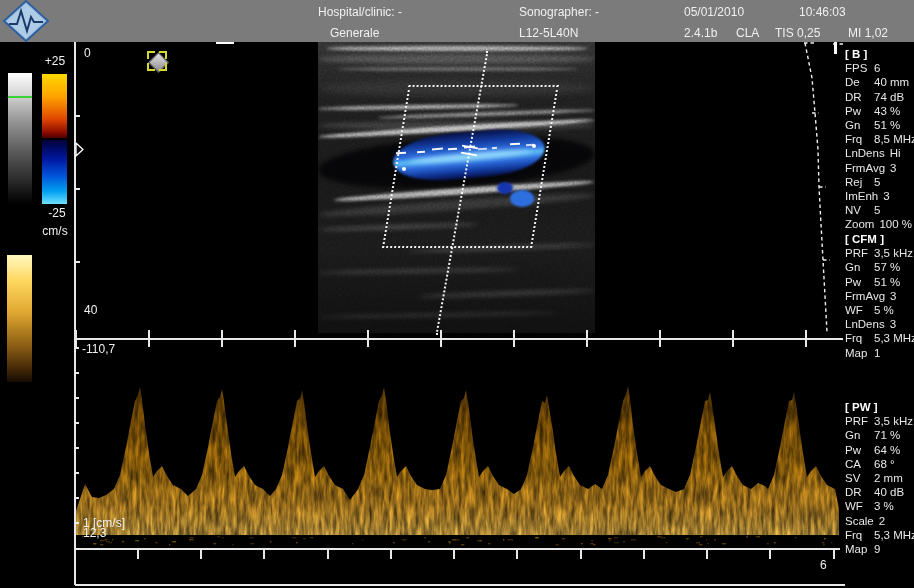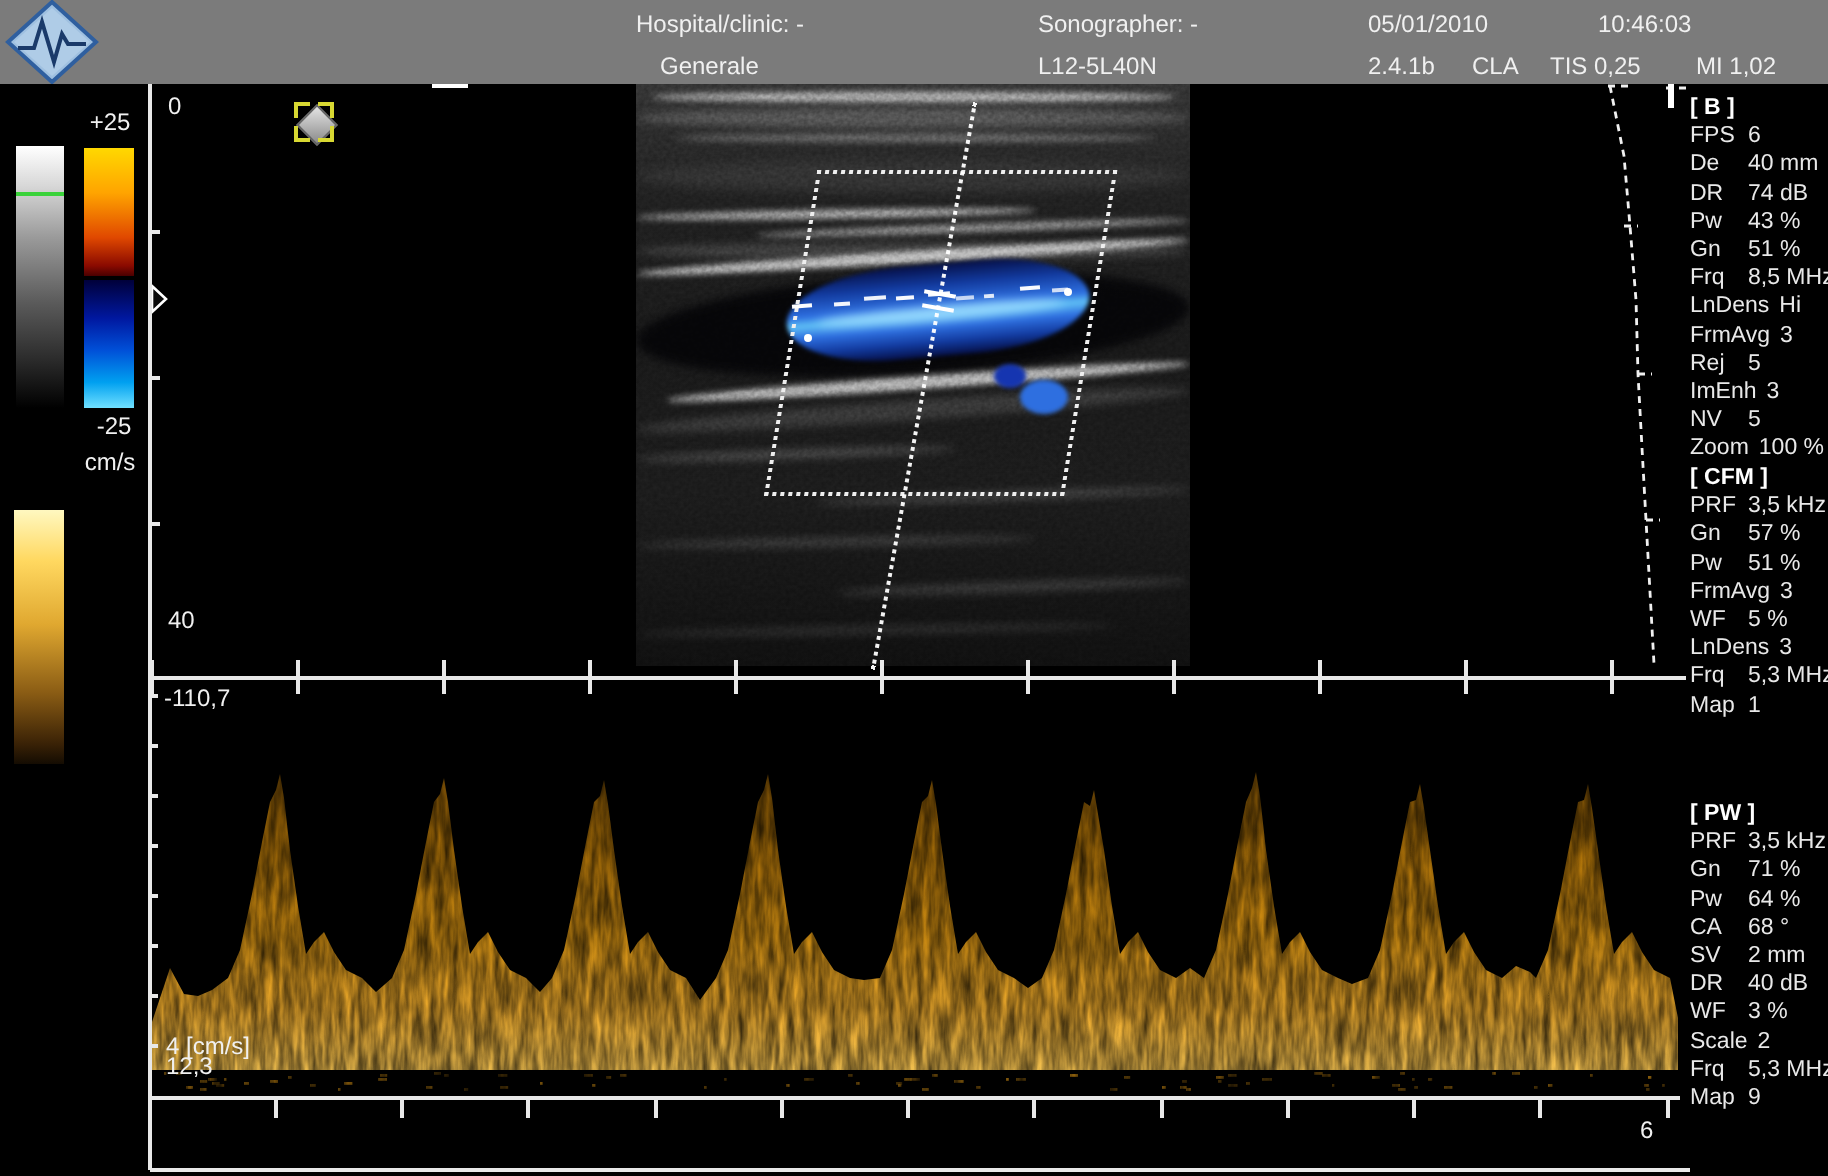--- a/index.html
+++ b/index.html
@@ -235,21 +235,21 @@
   <div class="line" style="left:74px;top:42px;width:2px;height:543px;"></div>
   <div class="line" style="left:75px;top:338px;width:768px;height:2px;"></div>
   <div class="line" style="left:75px;top:548px;width:765px;height:2px;"></div>
   <div class="line" style="left:75px;top:584px;width:770px;height:2px;"></div>
   <div class="line" style="left:834px;top:42px;width:3px;height:11px;background:#ffffff;"></div>
   <div class="line" style="left:216px;top:42px;width:18px;height:2px;background:#ffffff;"></div>
 
   <span class="imglabel" style="left:84px;top:46px">0</span>
   <span class="imglabel" style="left:84px;top:303px">40</span>
   <span class="imglabel" style="left:82px;top:342px">-110,7</span>
-  <span class="imglabel" style="left:83px;top:516px">4 [cm/s]</span>
+  <span class="imglabel" style="left:83px;top:516px">1 [cm/s]</span>
   <span class="imglabel" style="left:83px;top:526px">12,3</span>
   <span class="imglabel" style="left:820px;top:558px">6</span>
 
 <div class="panel" style="top: 47px;">
       <div class="ptitle">[ B ]</div>
       <div class="prow">
         <span class="plab">FPS</span>
         <span class="pval">6</span>
       </div>
       <div class="prow">

